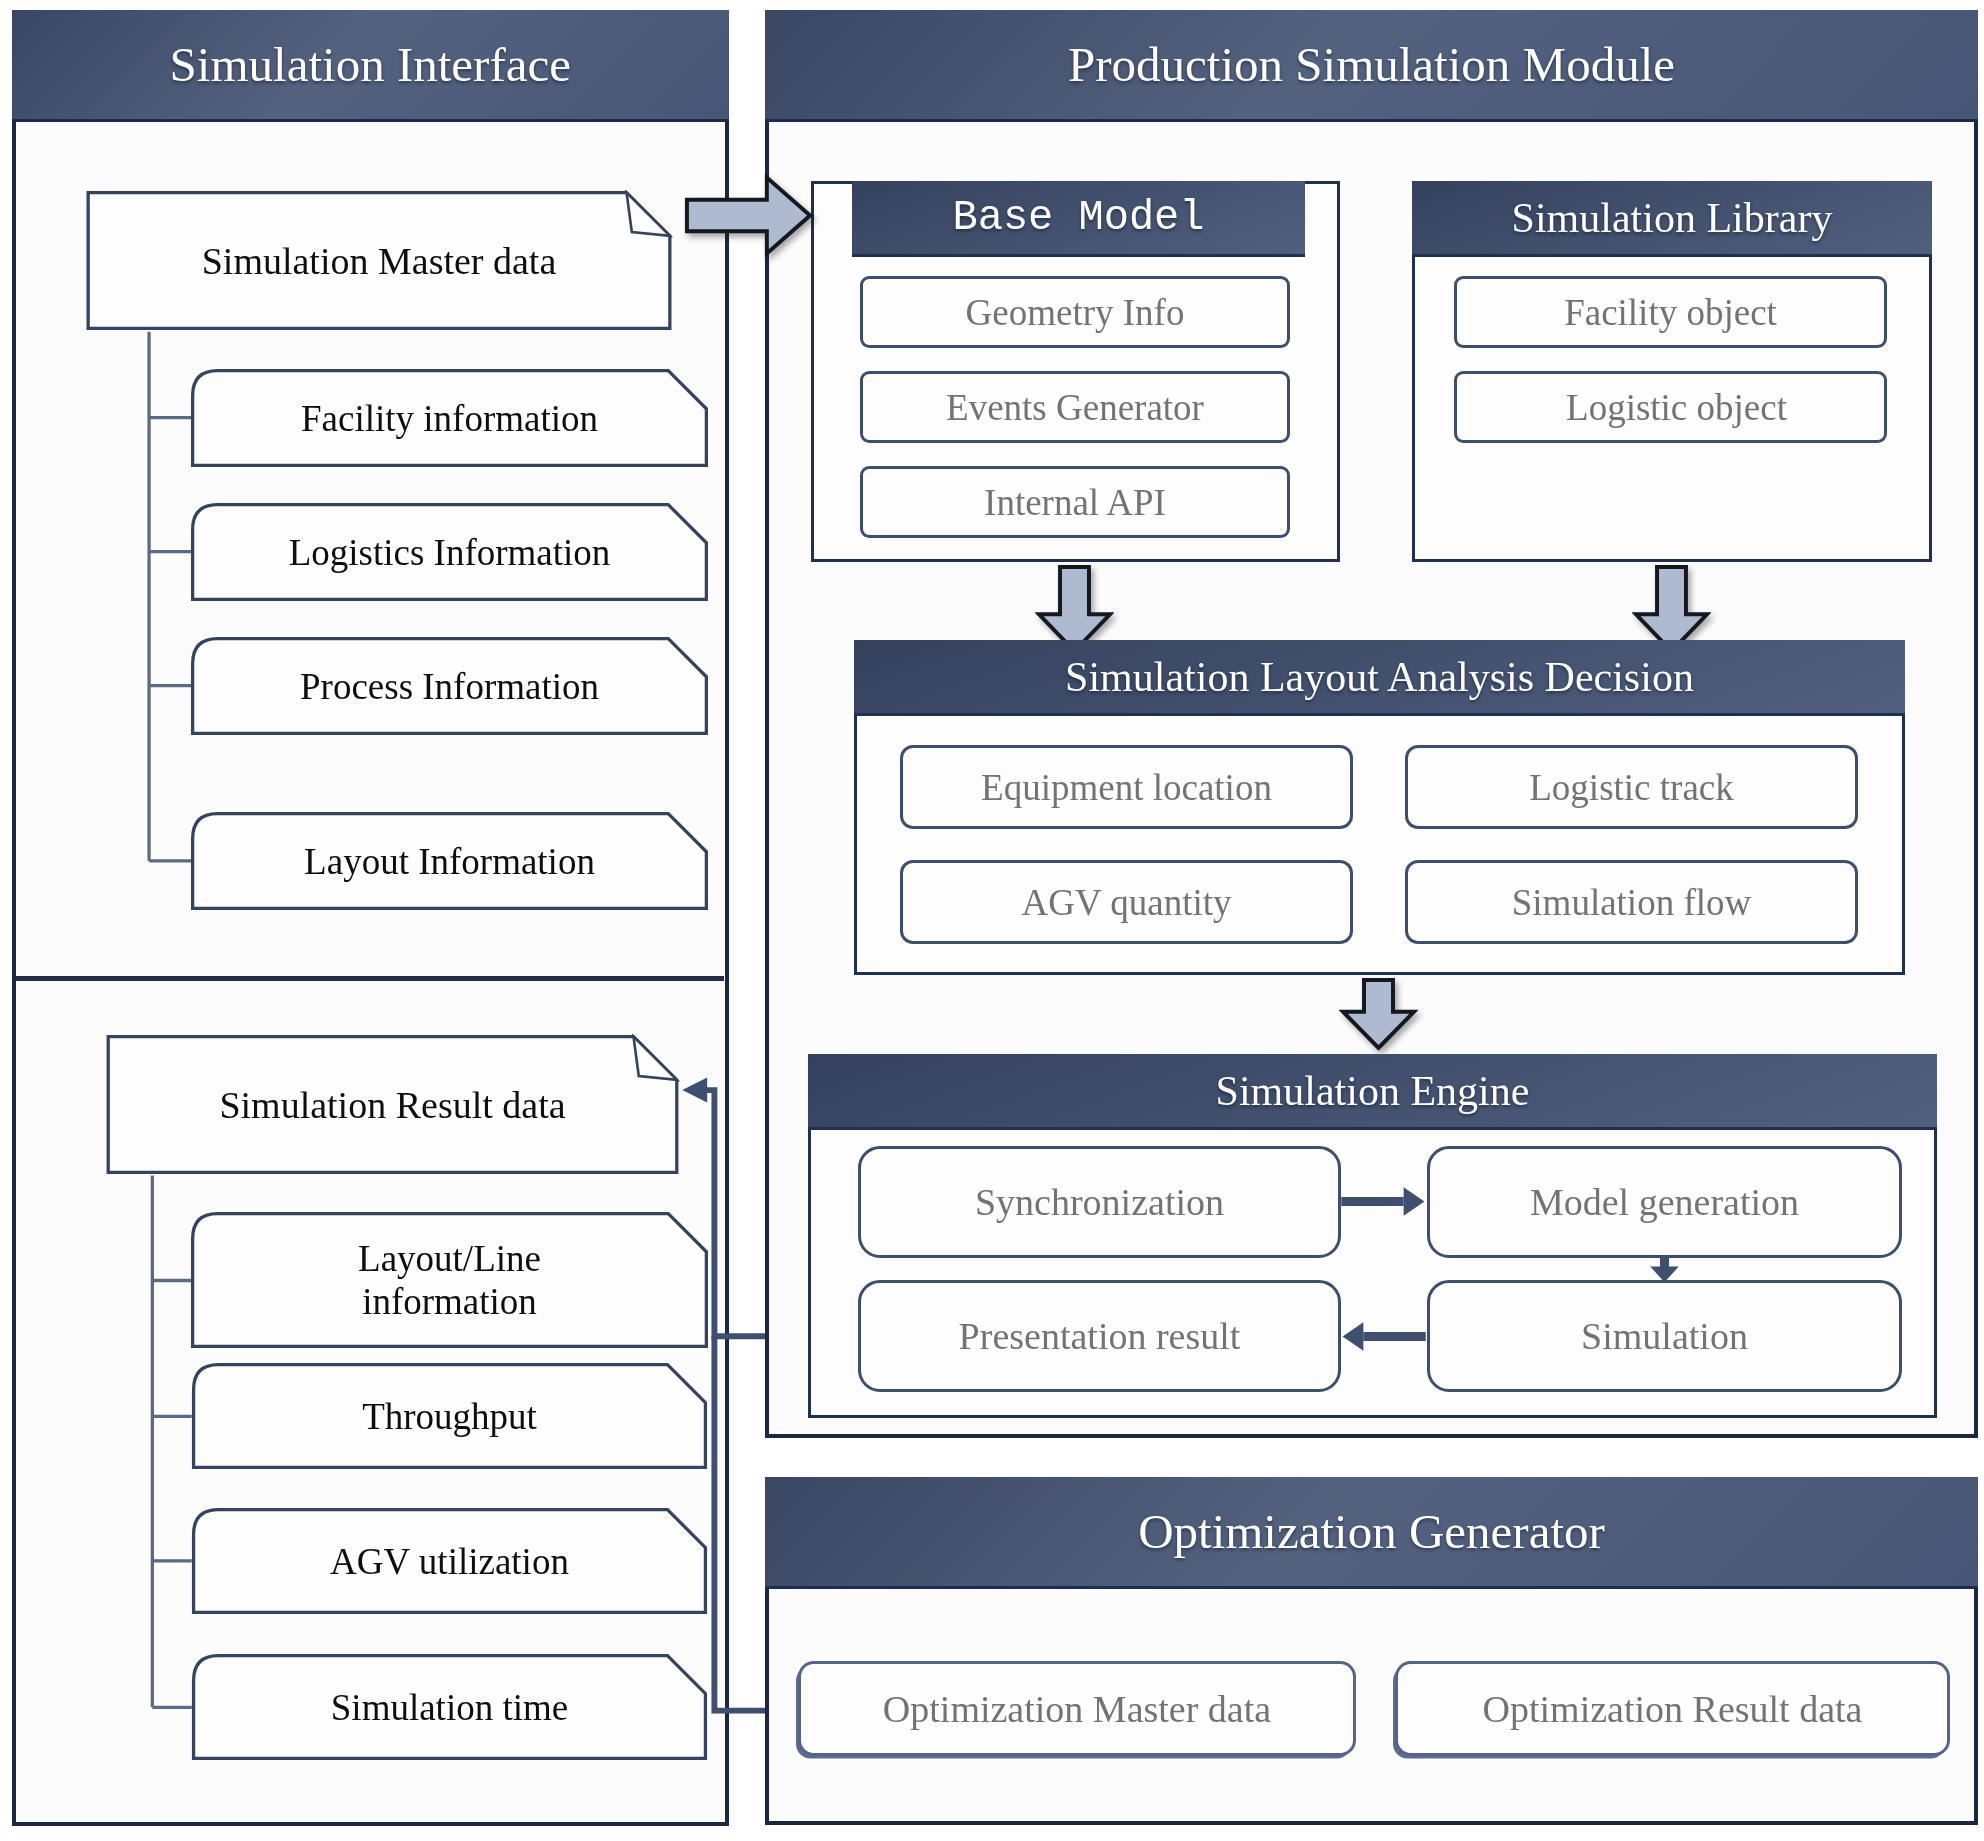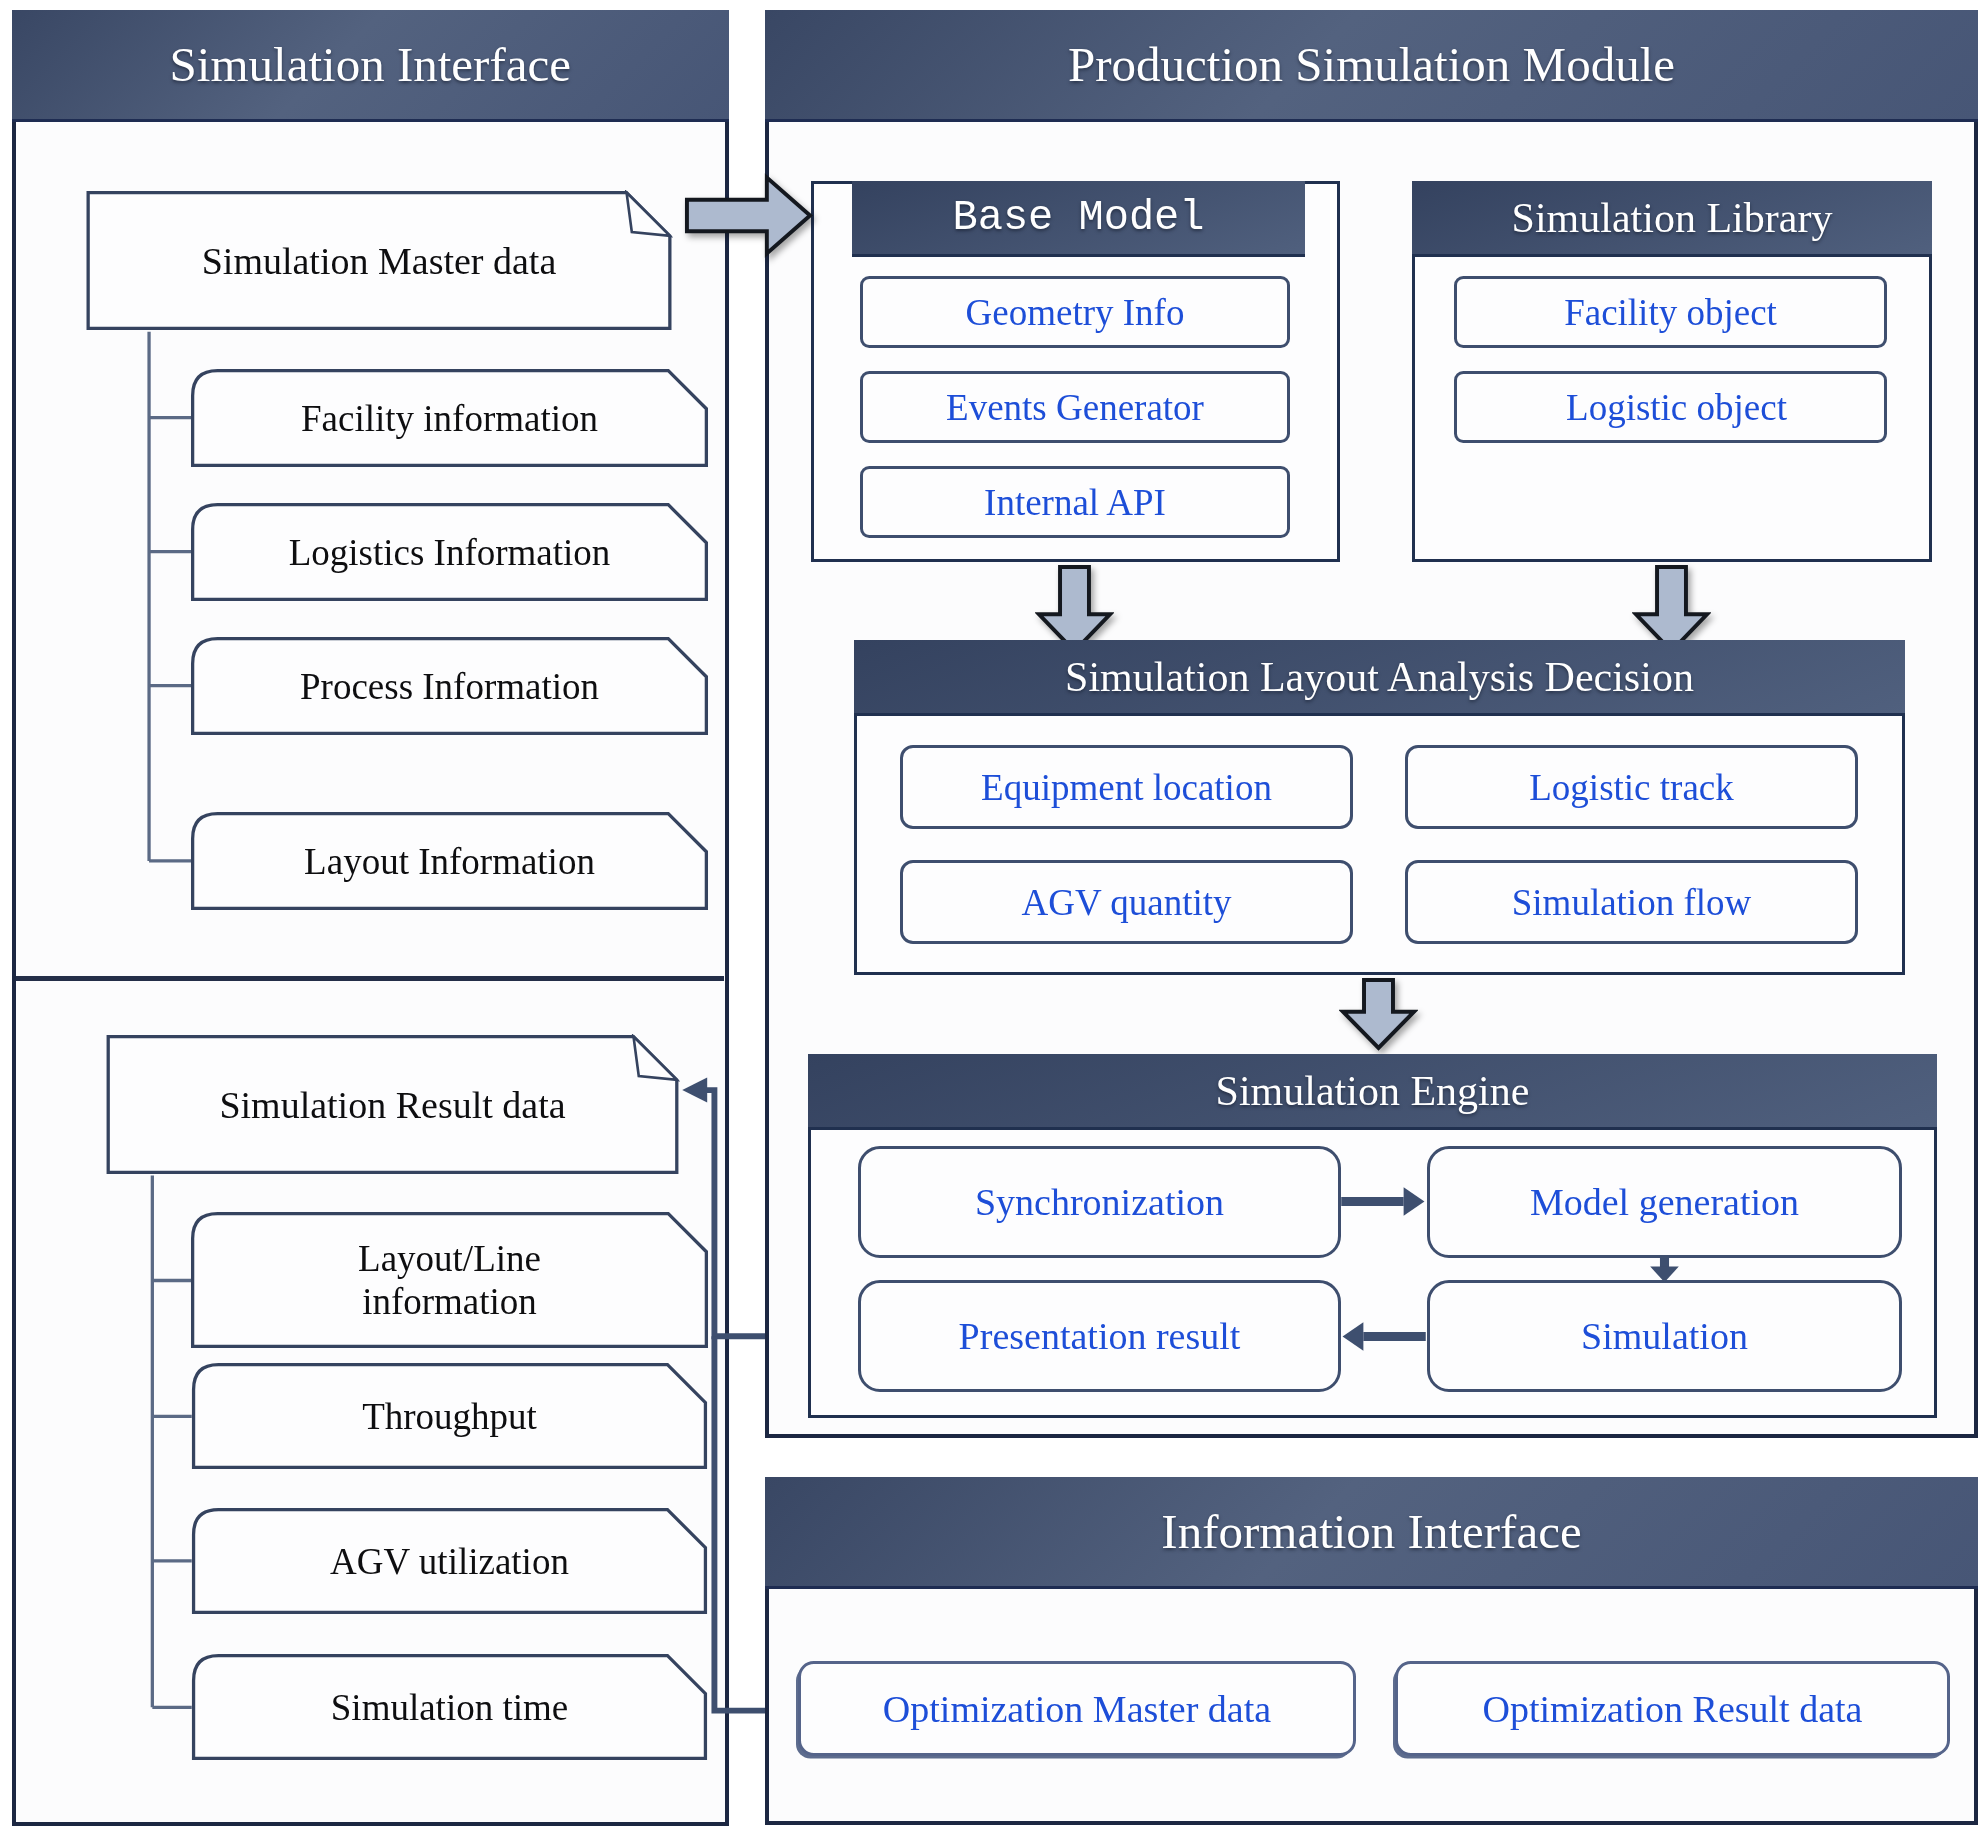--- a/index.html
+++ b/index.html
@@ -12,21 +12,21 @@
           background:linear-gradient(135deg,#394764 0%,#53627f 45%,#475676 100%);
           border-bottom:3.9px solid #1e2c52;box-sizing:border-box;
           display:flex;align-items:center;justify-content:center;}
   .grphdr{background:linear-gradient(160deg,#34425f 0%,#50607e 100%);
           border-bottom:3.3px solid #20304f;box-sizing:border-box;
           display:flex;align-items:center;justify-content:center;}
   .whdr{color:#ffffff;text-shadow:0 2px 3.3px rgba(10,16,30,.5);}
   .t80{font-size:49px;} .t64{font-size:42px;} .t58{font-size:38px;} .t56{font-size:37px;}
   .groupbox{background:#fdfdfe;border:3.3px solid #20304f;box-sizing:border-box;}
   .item{background:#fdfdfe;border:3.3px solid #3e4e6e;border-radius:9.2px;box-sizing:border-box;
-        display:flex;align-items:center;justify-content:center;color:#1d4ed8;text-align:center;}
+        display:flex;align-items:center;justify-content:center;color:#737373;text-align:center;}
   .r20{border-radius:13px;} .r34{border-radius:22px;}
   .opt{border:3.3px solid #55648a;border-radius:15.8px;box-shadow:-3.3px 3.9px 0 -1.3px #5d6c8e;}
   .lbl{display:flex;align-items:center;justify-content:center;text-align:center;color:#0e0e10;}
   .divider{background:#242e48;}
   .shadowed{filter:drop-shadow(3.3px 4.6px 3.3px rgba(0,0,0,.35));}
   svg{display:block;}
 </style>
 </head>
 <body>
 
@@ -175,21 +175,21 @@
     <line x1="30" y1="0" x2="30" y2="18" stroke="#3e4f6f" stroke-width="14"></line>
     <polygon points="8,16 52,16 30,40" fill="#3e4f6f"></polygon>
   </svg>
   <svg class="abs" style="left:1341px;top:1317px;" width="85" height="39" viewBox="0 0 130 60">
     <line x1="34" y1="30" x2="130" y2="30" stroke="#3e4f6f" stroke-width="14"></line>
     <polygon points="34,8 2,30 34,52" fill="#3e4f6f"></polygon>
   </svg>
 
   <div class="abs panel" style="left:765px;top:1477px;width:1213px;height:348px;"></div>
   <div class="abs bighdr" style="left:765px;top:1477px;width:1213px;height:112px;">
-    <span class="whdr t80">Information Interface</span>
+    <span class="whdr t80">Optimization Generator</span>
   </div>
   <div class="abs item opt t58" style="left:798px;top:1661px;width:558px;height:95px;">Optimization Master data</div>
   <div class="abs item opt t58" style="left:1395px;top:1661px;width:555px;height:95px;">Optimization Result data</div>
 
   <svg class="abs shadowed" style="left:683px;top:172px;" width="131" height="87" viewBox="0 0 200 132">
     <polygon points="6,42 128,42 128,8 194,66 128,124 128,90 6,90" fill="#adbacf" stroke="#14181f" stroke-width="6"></polygon>
   </svg>
 
 </div>
 

